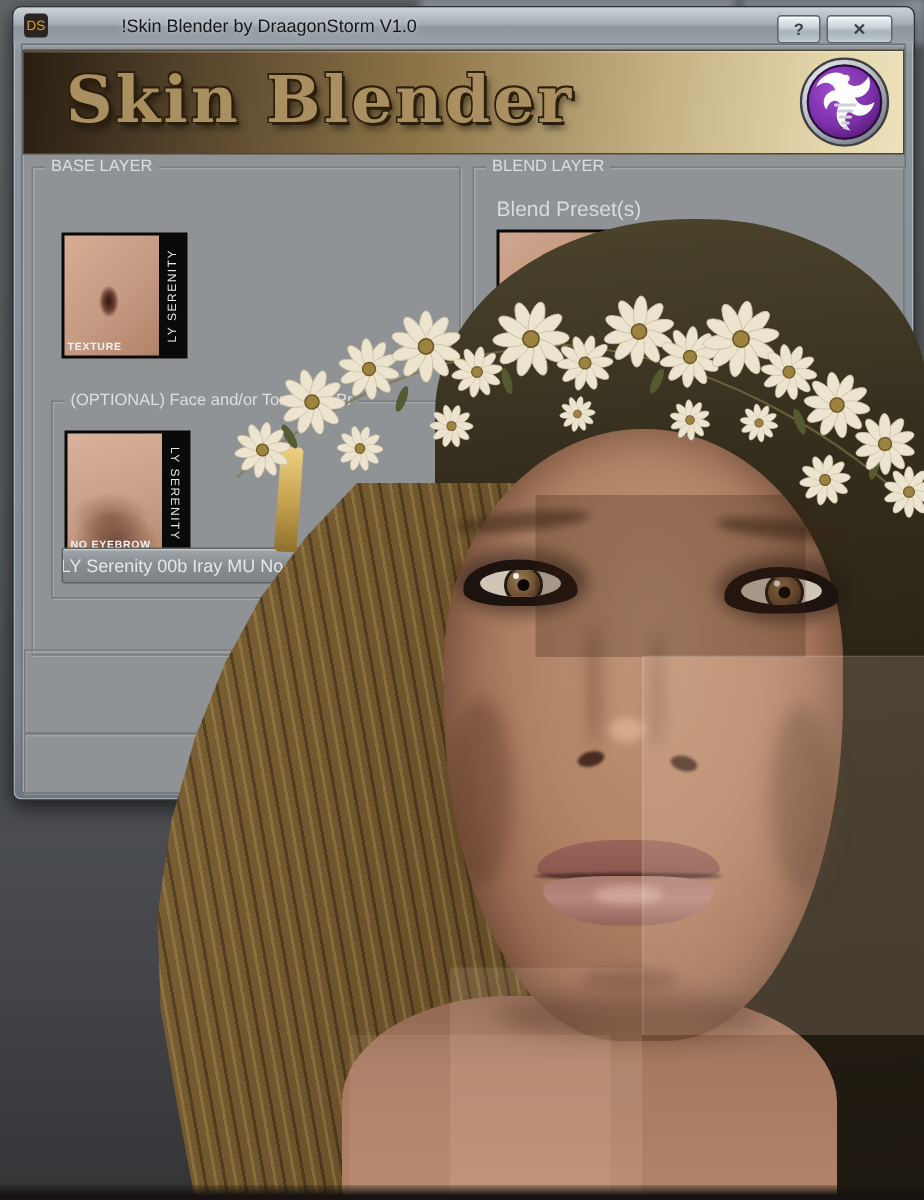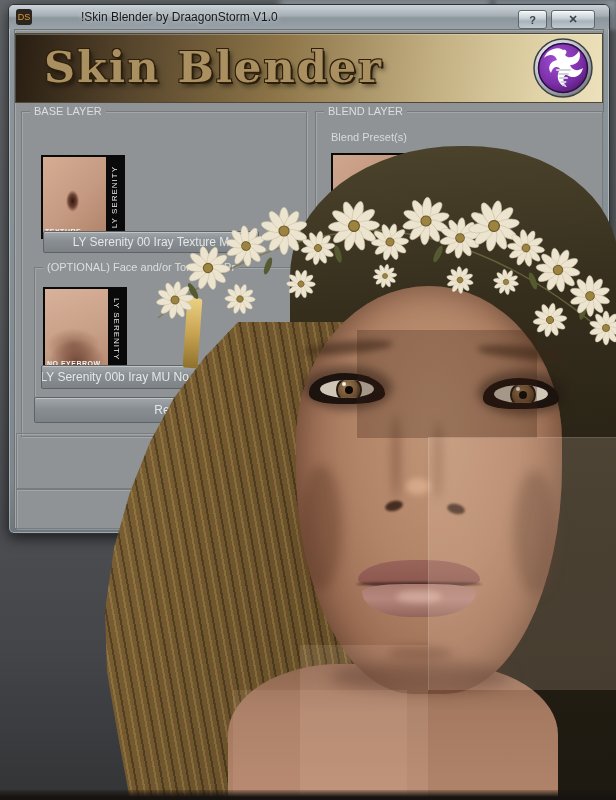--- a/index.html
+++ b/index.html
@@ -63,21 +63,21 @@
   #btn1{left:34px;top:226px;width:214px;height:20px;}
   #grp-optional{left:25px;top:262px;width:257px;height:130px;}
   #thumb2{left:34px;top:282px;width:80px;height:80px;}
   #thumb2 .thumb-img{background:
       radial-gradient(ellipse 70% 45% at 50% 92%,rgba(96,55,40,.85) 0%,rgba(0,0,0,0) 65%),
       radial-gradient(ellipse 60% 30% at 45% 70%,rgba(120,75,55,.6) 0%,rgba(0,0,0,0) 70%),
       linear-gradient(160deg,#d9b29b 0%,#c79e86 60%,#b68a71 100%);}
   #btn2{left:32px;top:360px;width:176px;height:22px;}
   #btn-action{left:25px;top:392px;width:254px;height:24px;}
   #grp-blend{left:306px;top:106px;width:286px;height:324px;}
-  #blend-presets-label{left:322px;top:126px;font-size:11px;color:#d8dbdc;}
+  #blend-presets-label{left:322px;top:126px;font-size:14px;color:#d8dbdc;}
   #thumb3{left:322px;top:148px;width:80px;height:80px;}
   #thumb3 .thumb-img{background:linear-gradient(135deg,#cfa68e,#b5876d);}
 
   #grp-opacity{left:7px;top:428px;width:586px;height:54px;}
   #grp-bottom{left:7px;top:484px;width:586px;height:38px;}
 
   
   #portrait{inset:0;z-index:30;pointer-events:none;}
   .strands-gold{background-image:repeating-linear-gradient(80deg,rgba(255,226,150,.16) 0 2px,rgba(0,0,0,0) 2px 6px,rgba(0,0,0,.30) 6px 8px,rgba(0,0,0,0) 8px 13px);}
   .strands-dark{background-image:repeating-linear-gradient(70deg,rgba(200,180,120,.10) 0 1px,rgba(0,0,0,0) 1px 6px,rgba(0,0,0,.35) 6px 8px,rgba(0,0,0,0) 8px 12px);}
@@ -179,36 +179,34 @@
     <span class="grp-label">BASE LAYER</span>
   </div>
   <div id="thumb1" class="abs thumb">
     <div class="thumb-img">
       <span class="thumb-corner">TEXTURE</span>
     </div>
     <div class="thumb-strip">
       <span class="vtext up">LY SERENITY</span>
     </div>
   </div>
-  <div id="btn1" class="abs btn">LY Serenity 00 Iray Texture M</div>
 
   <div id="grp-optional" class="abs grp">
     <span class="grp-label">(OPTIONAL) Face and/or Torso/Hip Pr</span>
   </div>
   <div id="thumb2" class="abs thumb">
     <div class="thumb-img">
       <span class="thumb-corner">NO EYEBROW</span>
     </div>
     <div class="thumb-strip">
       <span class="vtext">LY SERENITY</span>
     </div>
   </div>
   <div id="btn2" class="abs btn">LY Serenity 00b Iray MU No Brow</div>
 
-  <div id="btn-action" class="abs btn">Re</div>
 
   <div id="grp-blend" class="abs grp">
     <span class="grp-label">BLEND LAYER</span>
   </div>
   <div id="blend-presets-label" class="abs">Blend Preset(s)</div>
   <div id="thumb3" class="abs thumb">
     <div class="thumb-img"></div>
   </div>
 
   <div id="grp-opacity" class="abs grp">

